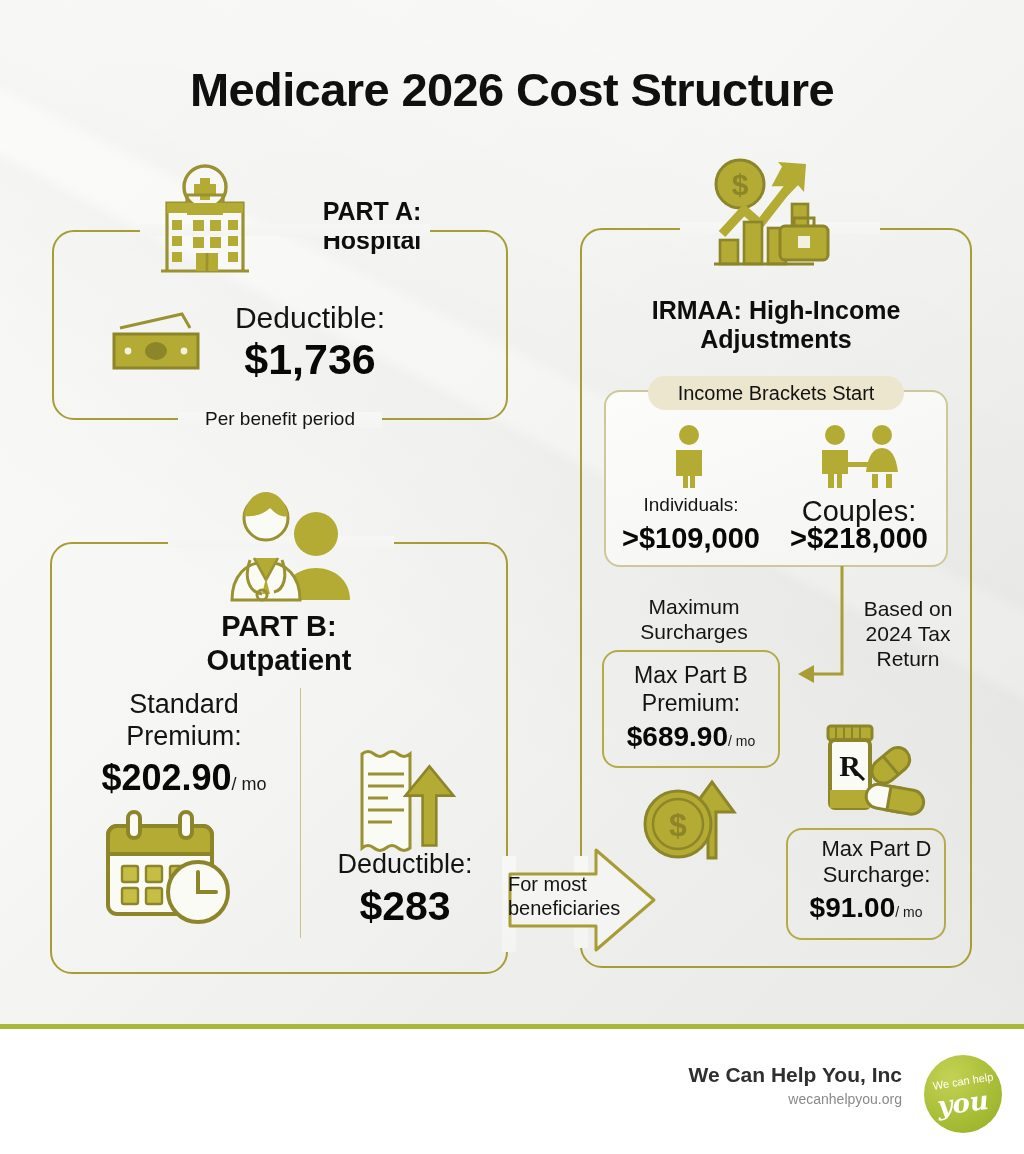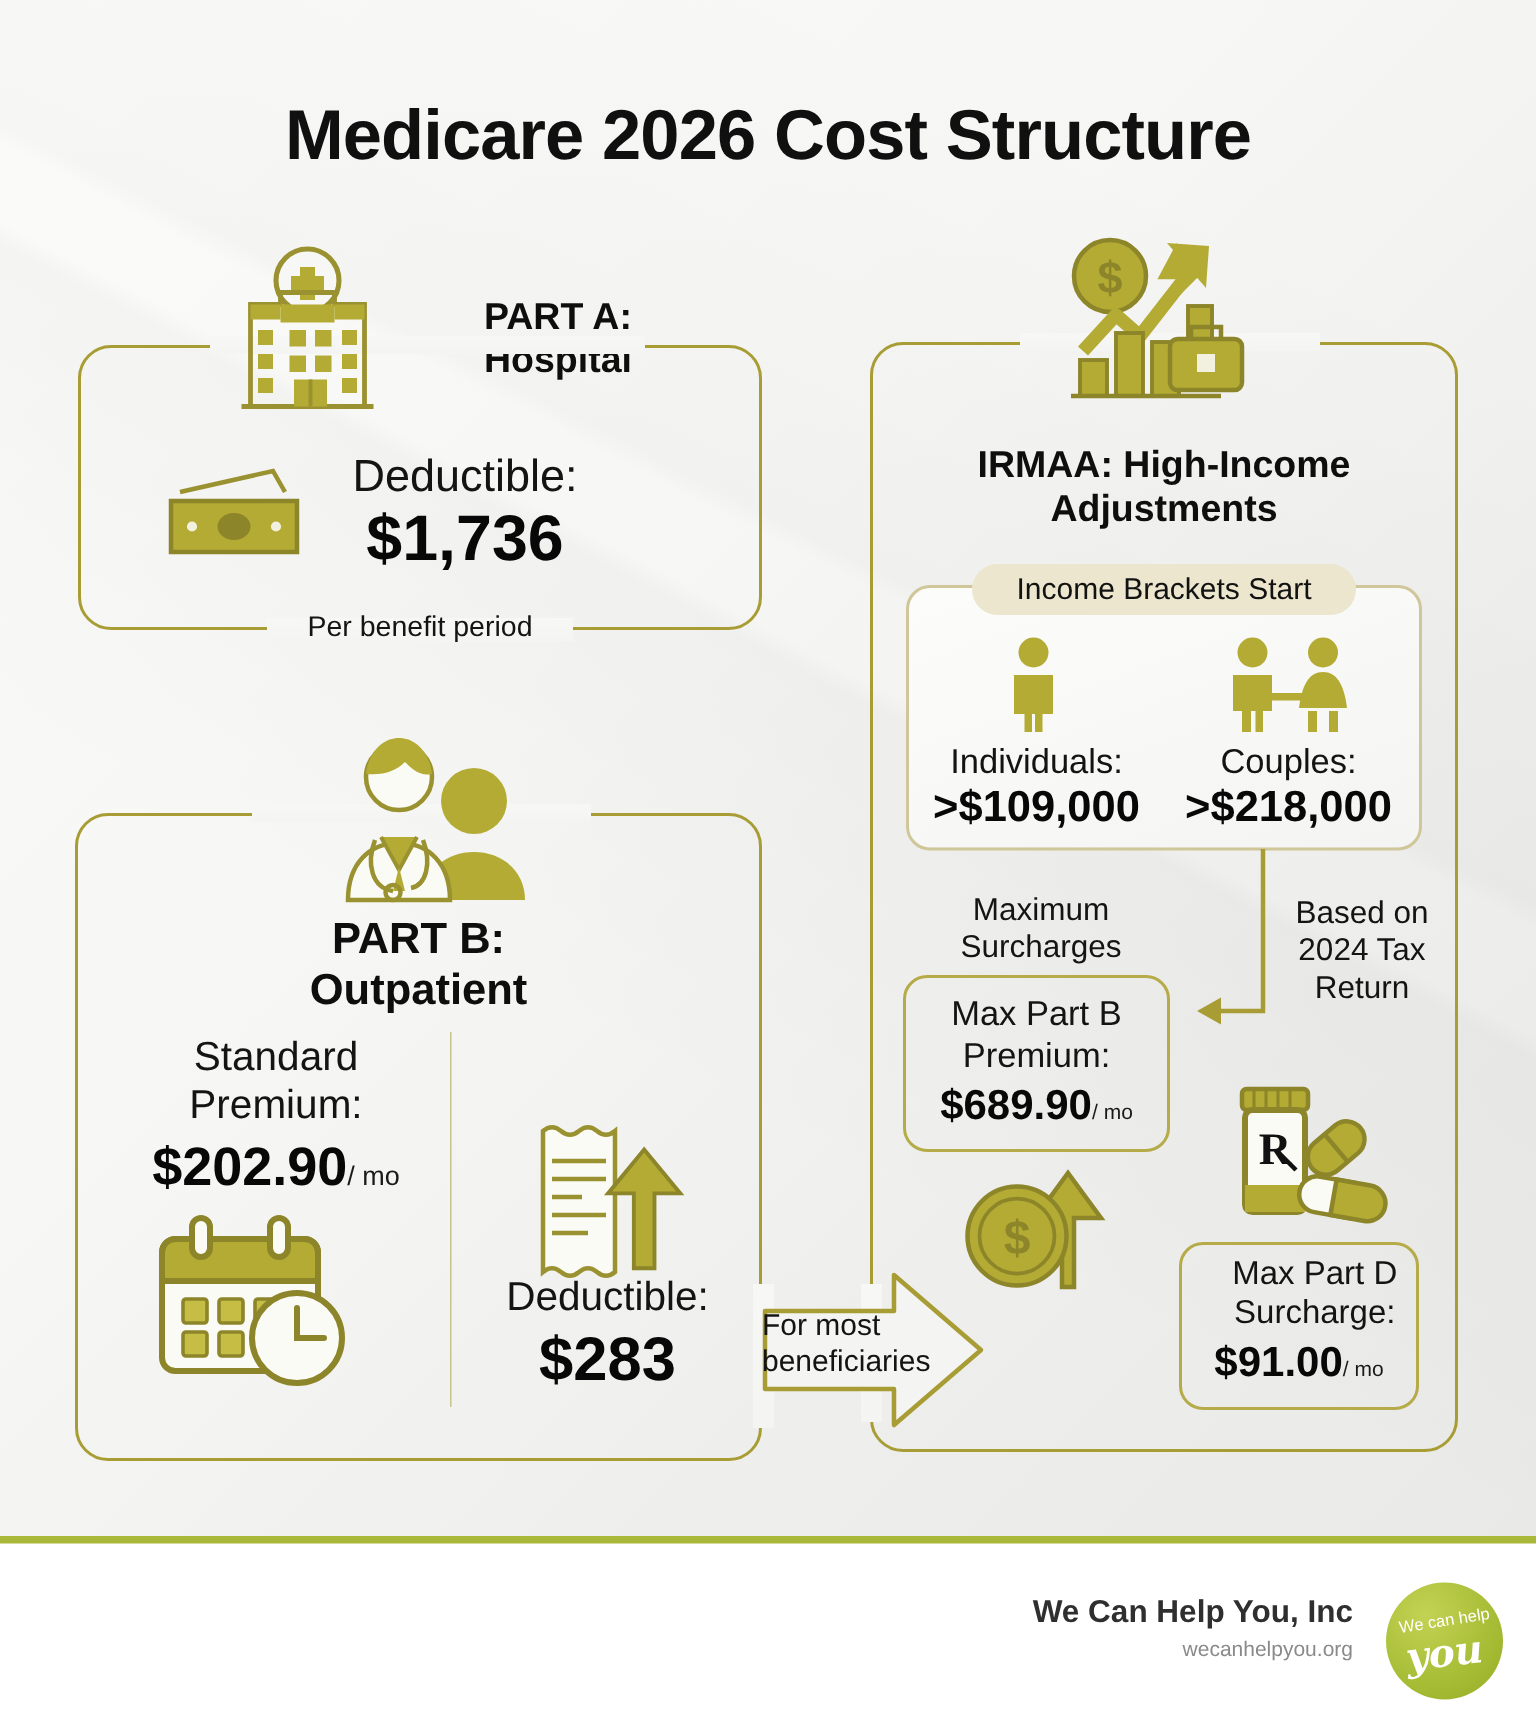--- a/index.html
+++ b/index.html
@@ -351,24 +351,24 @@
     <svg width="96" height="64" viewBox="0 0 96 64">
       <circle cx="23" cy="11" r="10" fill="#b3ab33"></circle>
       <path d="M10 26h26v24h-6v14h-5V50h-3v14h-6V50h-6z" fill="#b3ab33"></path>
       <circle cx="70" cy="11" r="10" fill="#b3ab33"></circle>
       <path d="M70 24c9 0 14 8 16 24H54c2-16 7-24 16-24z" fill="#b3ab33"></path>
       <path d="M60 50h6v14h-6zM74 50h6v14h-6z" fill="#b3ab33"></path>
       <path d="M36 38h20v5H36z" fill="#b3ab33"></path>
     </svg>
   </div>
 
-  <div class="lbl" style="left:604px; top:494px; width:174px; font-size:23px;">Individuals:</div>
+  <div class="lbl" style="left:604px; top:494px; width:174px; font-size:19px;">Individuals:</div>
   <div class="amt" style="left:600px; top:523px; width:182px; font-size:29px;">&gt;$109,000</div>
 
-  <div class="lbl" style="left:772px; top:494px; width:174px; font-size:23px;">Couples:</div>
+  <div class="lbl" style="left:772px; top:494px; width:174px; font-size:29px;">Couples:</div>
   <div class="amt" style="left:768px; top:523px; width:182px; font-size:29px;">&gt;$218,000</div>
 
   <div class="ic" style="left:790px; top:566px;">
     <svg width="130" height="130" viewBox="0 0 130 130">
       <path d="M52 0v108H22" fill="none" stroke="#a89d35" stroke-width="3"></path>
       <path d="M8 108l16-9v18z" fill="#a89d35"></path>
     </svg>
   </div>
 
   <div class="lbl" style="left:842px; top:596px; width:132px; font-size:21px;">

